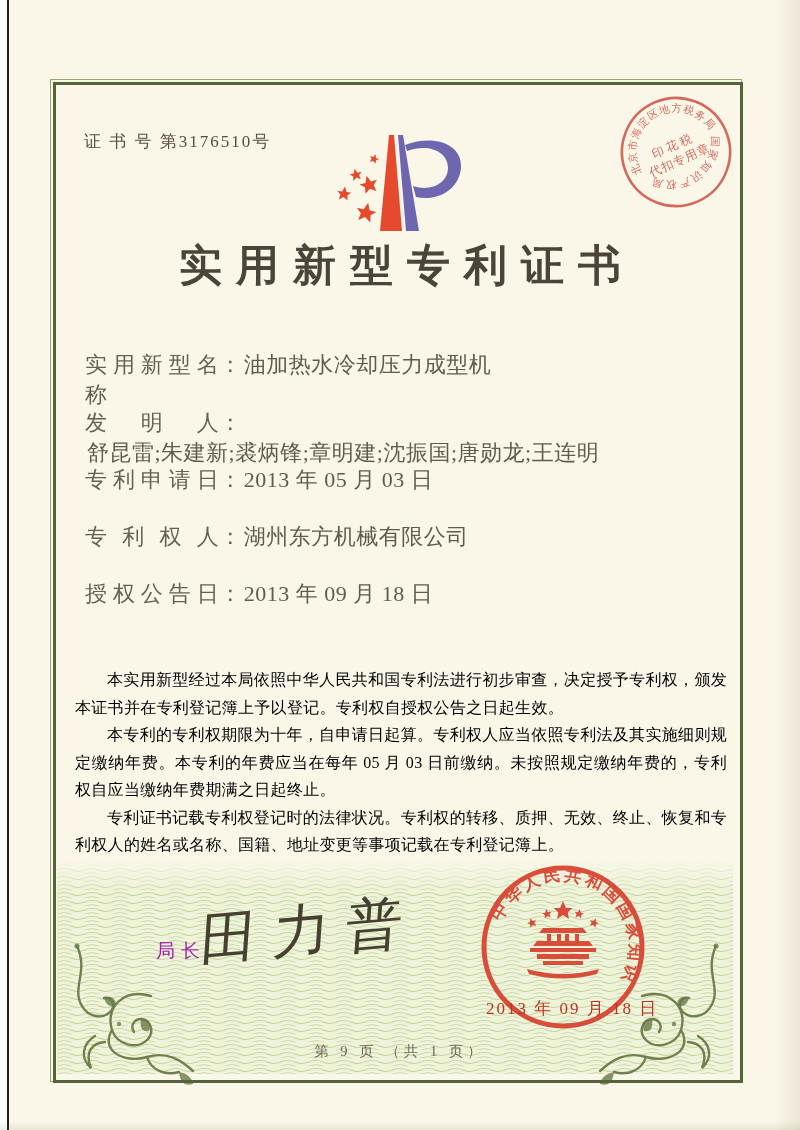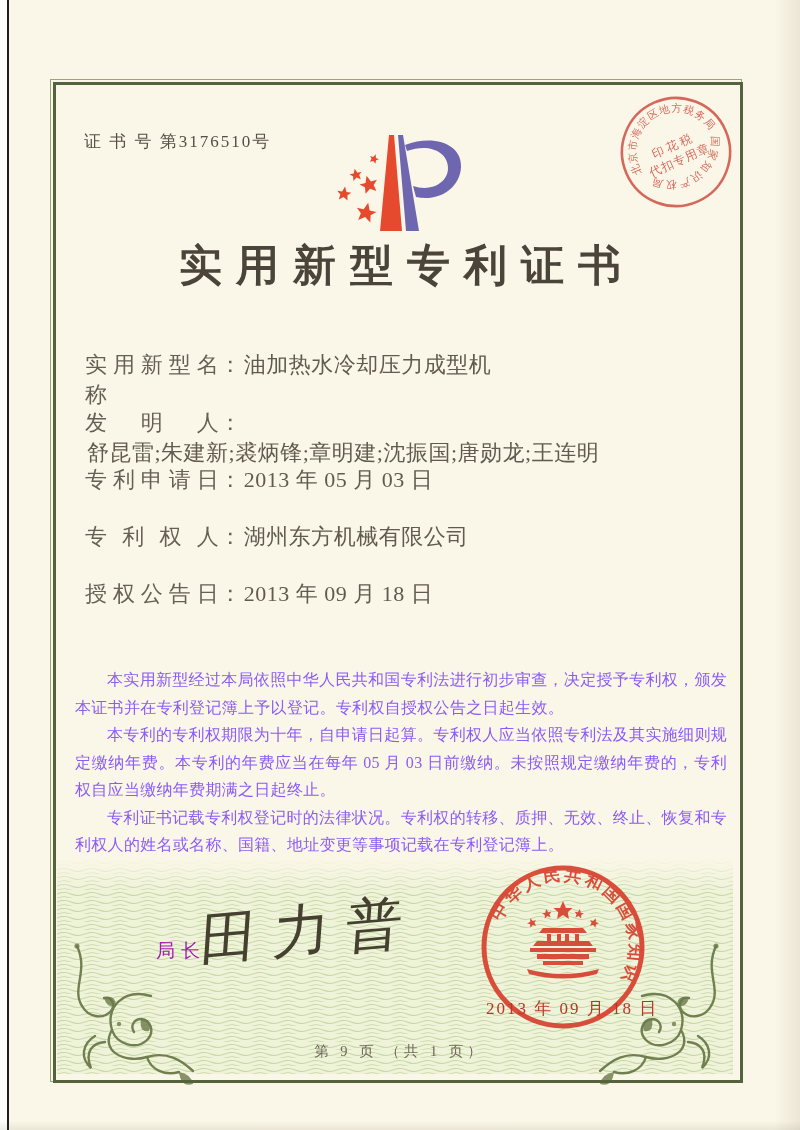--- a/index.html
+++ b/index.html
@@ -25,21 +25,21 @@
   .logo{position:absolute;left:322px;top:131px;z-index:3;}
   .title{position:absolute;left:0;right:0;top:237px;text-align:center;font-size:43px;font-weight:bold;
          letter-spacing:14px;text-indent:14px;color:#4a443a;z-index:3;}
   .fields{position:absolute;left:85px;top:350px;width:640px;z-index:3;}
   .field-row{height:57px;font-size:22px;color:#665f54;letter-spacing:0.5px;}
   .field-row:first-child{height:58px;}
   .field-label{display:inline-block;width:6.1em;text-align:justify;text-align-last:justify;vertical-align:top;}
   .field-colon{display:inline-block;vertical-align:top;}
   .field-value{display:inline-block;vertical-align:top;margin-left:2px;color:#615a4e;}
   .paragraphs{position:absolute;left:75px;top:666px;width:652px;z-index:3;}
-  .paragraphs p{margin:0;text-indent:2em;font-size:16px;line-height:27.5px;color:#8b5cf6;
+  .paragraphs p{margin:0;text-indent:2em;font-size:16px;line-height:27.5px;color:#000000;
                 text-align:justify;letter-spacing:0.3px;}
   .role-label{position:absolute;left:156px;top:938px;font-size:19px;letter-spacing:6px;color:#a21caf;z-index:3;}
   .signature{position:absolute;left:200px;top:893px;font-size:57px;color:#45402f;letter-spacing:16px;
              font-family:"DejaVu Sans",sans-serif;transform:rotate(-5deg) skewX(-9deg);z-index:3;}
   .seal{position:absolute;left:478px;top:862px;z-index:4;opacity:0.92;}
   .seal-date{position:absolute;left:486px;top:997px;font-size:17px;letter-spacing:2px;color:#bb3526;z-index:5;}
   .stamp{position:absolute;left:616px;top:92px;z-index:4;opacity:0.85;}
   .footer-page{position:absolute;left:0;right:0;top:1042px;text-align:center;font-size:14.5px;
                letter-spacing:4px;color:#6e6857;z-index:3;}
 </style>

